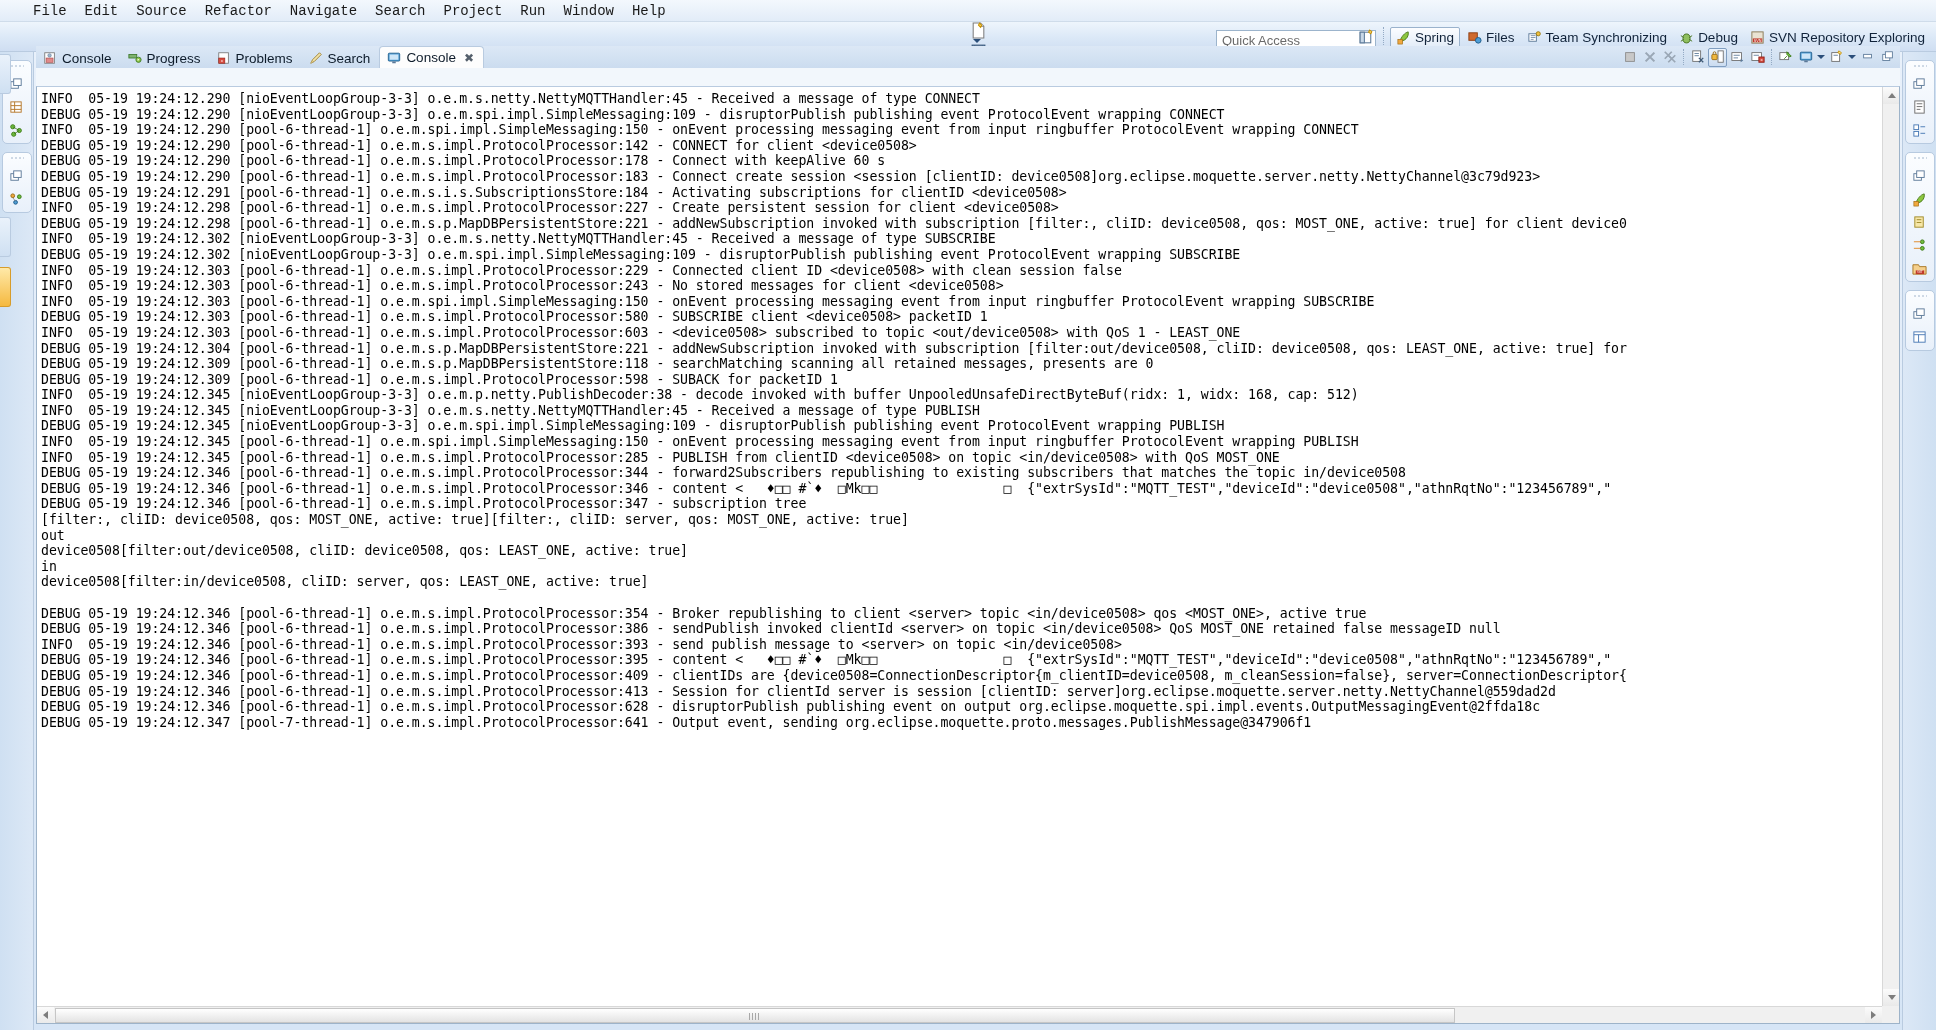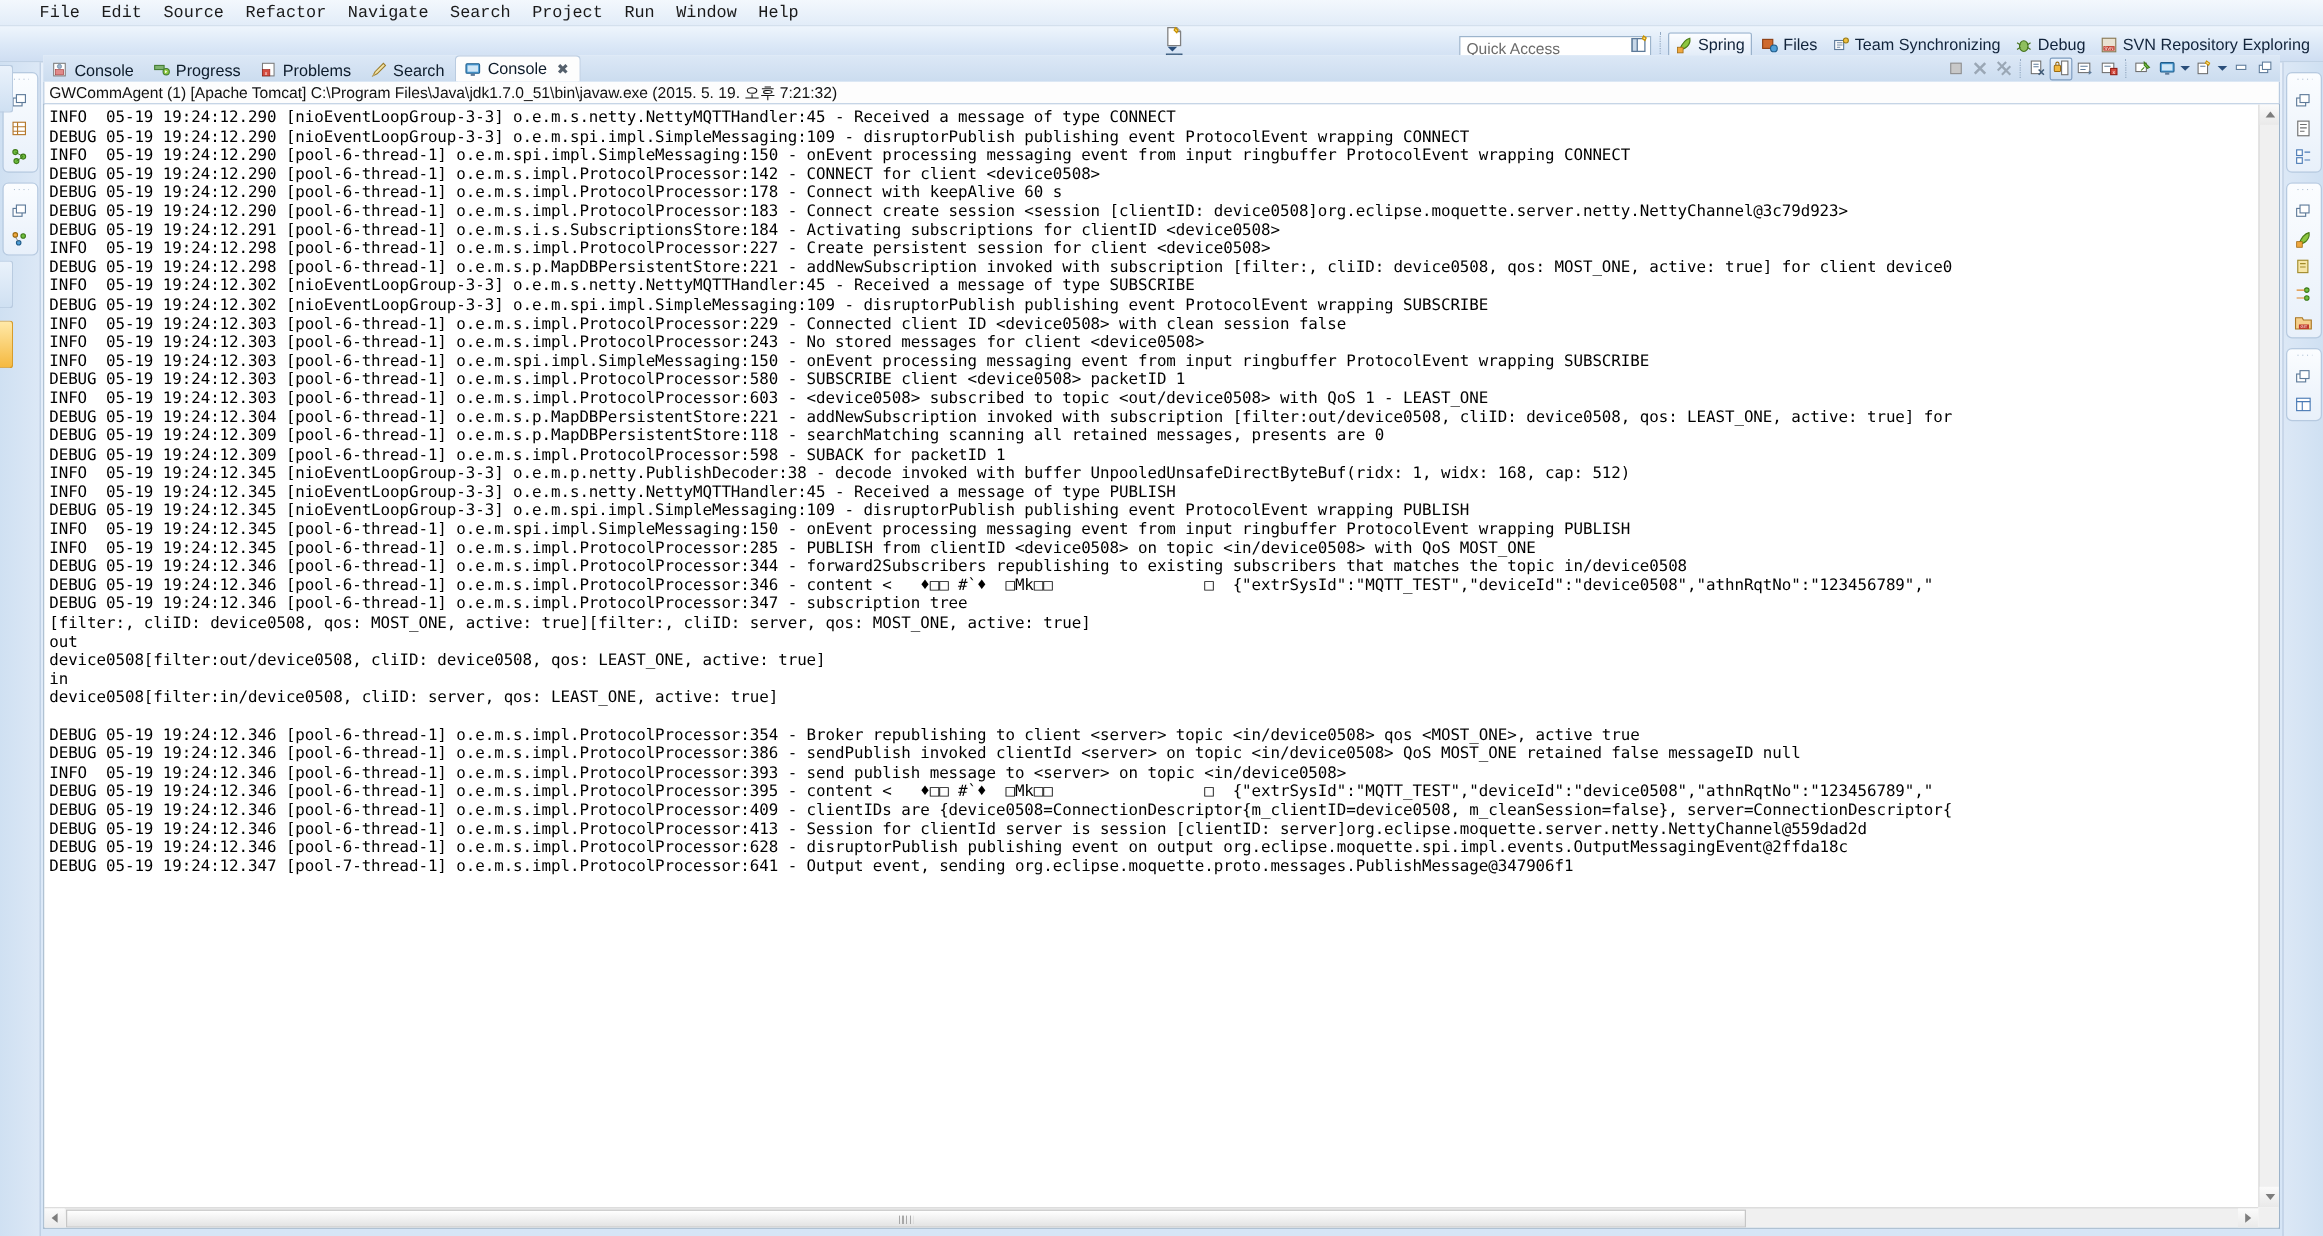--- a/index.html
+++ b/index.html
@@ -902,21 +902,20 @@
         </div>
         <div class="vtb">
           <svg width="14" height="14" viewBox="0 0 16 16">
             <rect x="2" y="5" width="8" height="7" fill="#fff" stroke="#5d7a99"></rect>
             <rect x="5" y="2" width="8" height="7" fill="#fff" stroke="#5d7a99"></rect>
           </svg>
         </div>
       </div>
     </div>
 
-    <div class="console-title">GWCommAgent (1) [Apache Tomcat] C:\Program Files\Java\jdk1.7.0_51\bin\javaw.exe (2015. 5. 19. 오후 7:21:32)</div>
 
     <div class="console-body">
       <div class="console-scrollwrap">
         <div class="left-gutter"></div>
         <div class="console-text" id="console-text"><span class="ln">INFO  05-19 19:24:12.290 [nioEventLoopGroup-3-3] o.e.m.s.netty.NettyMQTTHandler:45 - Received a message of type CONNECT</span><span class="ln">DEBUG 05-19 19:24:12.290 [nioEventLoopGroup-3-3] o.e.m.spi.impl.SimpleMessaging:109 - disruptorPublish publishing event ProtocolEvent wrapping CONNECT</span><span class="ln">INFO  05-19 19:24:12.290 [pool-6-thread-1] o.e.m.spi.impl.SimpleMessaging:150 - onEvent processing messaging event from input ringbuffer ProtocolEvent wrapping CONNECT</span><span class="ln">DEBUG 05-19 19:24:12.290 [pool-6-thread-1] o.e.m.s.impl.ProtocolProcessor:142 - CONNECT for client &lt;device0508&gt;</span><span class="ln">DEBUG 05-19 19:24:12.290 [pool-6-thread-1] o.e.m.s.impl.ProtocolProcessor:178 - Connect with keepAlive 60 s</span><span class="ln">DEBUG 05-19 19:24:12.290 [pool-6-thread-1] o.e.m.s.impl.ProtocolProcessor:183 - Connect create session &lt;session [clientID: device0508]org.eclipse.moquette.server.netty.NettyChannel@3c79d923&gt;</span><span class="ln">DEBUG 05-19 19:24:12.291 [pool-6-thread-1] o.e.m.s.i.s.SubscriptionsStore:184 - Activating subscriptions for clientID &lt;device0508&gt;</span><span class="ln">INFO  05-19 19:24:12.298 [pool-6-thread-1] o.e.m.s.impl.ProtocolProcessor:227 - Create persistent session for client &lt;device0508&gt;</span><span class="ln">DEBUG 05-19 19:24:12.298 [pool-6-thread-1] o.e.m.s.p.MapDBPersistentStore:221 - addNewSubscription invoked with subscription [filter:, cliID: device0508, qos: MOST_ONE, active: true] for client device0</span><span class="ln">INFO  05-19 19:24:12.302 [nioEventLoopGroup-3-3] o.e.m.s.netty.NettyMQTTHandler:45 - Received a message of type SUBSCRIBE</span><span class="ln">DEBUG 05-19 19:24:12.302 [nioEventLoopGroup-3-3] o.e.m.spi.impl.SimpleMessaging:109 - disruptorPublish publishing event ProtocolEvent wrapping SUBSCRIBE</span><span class="ln">INFO  05-19 19:24:12.303 [pool-6-thread-1] o.e.m.s.impl.ProtocolProcessor:229 - Connected client ID &lt;device0508&gt; with clean session false</span><span class="ln">INFO  05-19 19:24:12.303 [pool-6-thread-1] o.e.m.s.impl.ProtocolProcessor:243 - No stored messages for client &lt;device0508&gt;</span><span class="ln">INFO  05-19 19:24:12.303 [pool-6-thread-1] o.e.m.spi.impl.SimpleMessaging:150 - onEvent processing messaging event from input ringbuffer ProtocolEvent wrapping SUBSCRIBE</span><span class="ln">DEBUG 05-19 19:24:12.303 [pool-6-thread-1] o.e.m.s.impl.ProtocolProcessor:580 - SUBSCRIBE client &lt;device0508&gt; packetID 1</span><span class="ln">INFO  05-19 19:24:12.303 [pool-6-thread-1] o.e.m.s.impl.ProtocolProcessor:603 - &lt;device0508&gt; subscribed to topic &lt;out/device0508&gt; with QoS 1 - LEAST_ONE</span><span class="ln">DEBUG 05-19 19:24:12.304 [pool-6-thread-1] o.e.m.s.p.MapDBPersistentStore:221 - addNewSubscription invoked with subscription [filter:out/device0508, cliID: device0508, qos: LEAST_ONE, active: true] for</span><span class="ln">DEBUG 05-19 19:24:12.309 [pool-6-thread-1] o.e.m.s.p.MapDBPersistentStore:118 - searchMatching scanning all retained messages, presents are 0</span><span class="ln">DEBUG 05-19 19:24:12.309 [pool-6-thread-1] o.e.m.s.impl.ProtocolProcessor:598 - SUBACK for packetID 1</span><span class="ln">INFO  05-19 19:24:12.345 [nioEventLoopGroup-3-3] o.e.m.p.netty.PublishDecoder:38 - decode invoked with buffer UnpooledUnsafeDirectByteBuf(ridx: 1, widx: 168, cap: 512)</span><span class="ln">INFO  05-19 19:24:12.345 [nioEventLoopGroup-3-3] o.e.m.s.netty.NettyMQTTHandler:45 - Received a message of type PUBLISH</span><span class="ln">DEBUG 05-19 19:24:12.345 [nioEventLoopGroup-3-3] o.e.m.spi.impl.SimpleMessaging:109 - disruptorPublish publishing event ProtocolEvent wrapping PUBLISH</span><span class="ln">INFO  05-19 19:24:12.345 [pool-6-thread-1] o.e.m.spi.impl.SimpleMessaging:150 - onEvent processing messaging event from input ringbuffer ProtocolEvent wrapping PUBLISH</span><span class="ln">INFO  05-19 19:24:12.345 [pool-6-thread-1] o.e.m.s.impl.ProtocolProcessor:285 - PUBLISH from clientID &lt;device0508&gt; on topic &lt;in/device0508&gt; with QoS MOST_ONE</span><span class="ln">DEBUG 05-19 19:24:12.346 [pool-6-thread-1] o.e.m.s.impl.ProtocolProcessor:344 - forward2Subscribers republishing to existing subscribers that matches the topic in/device0508</span><span class="ln">DEBUG 05-19 19:24:12.346 [pool-6-thread-1] o.e.m.s.impl.ProtocolProcessor:346 - content &lt;   ♦□□ #`♦  □Mk□□                □  {"extrSysId":"MQTT_TEST","deviceId":"device0508","athnRqtNo":"123456789","</span><span class="ln">DEBUG 05-19 19:24:12.346 [pool-6-thread-1] o.e.m.s.impl.ProtocolProcessor:347 - subscription tree</span><span class="ln">[filter:, cliID: device0508, qos: MOST_ONE, active: true][filter:, cliID: server, qos: MOST_ONE, active: true]</span><span class="ln">out</span><span class="ln">device0508[filter:out/device0508, cliID: device0508, qos: LEAST_ONE, active: true]</span><span class="ln">in</span><span class="ln">device0508[filter:in/device0508, cliID: server, qos: LEAST_ONE, active: true]</span><span class="ln"></span><span class="ln">DEBUG 05-19 19:24:12.346 [pool-6-thread-1] o.e.m.s.impl.ProtocolProcessor:354 - Broker republishing to client &lt;server&gt; topic &lt;in/device0508&gt; qos &lt;MOST_ONE&gt;, active true</span><span class="ln">DEBUG 05-19 19:24:12.346 [pool-6-thread-1] o.e.m.s.impl.ProtocolProcessor:386 - sendPublish invoked clientId &lt;server&gt; on topic &lt;in/device0508&gt; QoS MOST_ONE retained false messageID null</span><span class="ln">INFO  05-19 19:24:12.346 [pool-6-thread-1] o.e.m.s.impl.ProtocolProcessor:393 - send publish message to &lt;server&gt; on topic &lt;in/device0508&gt;</span><span class="ln">DEBUG 05-19 19:24:12.346 [pool-6-thread-1] o.e.m.s.impl.ProtocolProcessor:395 - content &lt;   ♦□□ #`♦  □Mk□□                □  {"extrSysId":"MQTT_TEST","deviceId":"device0508","athnRqtNo":"123456789","</span><span class="ln">DEBUG 05-19 19:24:12.346 [pool-6-thread-1] o.e.m.s.impl.ProtocolProcessor:409 - clientIDs are {device0508=ConnectionDescriptor{m_clientID=device0508, m_cleanSession=false}, server=ConnectionDescriptor{</span><span class="ln">DEBUG 05-19 19:24:12.346 [pool-6-thread-1] o.e.m.s.impl.ProtocolProcessor:413 - Session for clientId server is session [clientID: server]org.eclipse.moquette.server.netty.NettyChannel@559dad2d</span><span class="ln">DEBUG 05-19 19:24:12.346 [pool-6-thread-1] o.e.m.s.impl.ProtocolProcessor:628 - disruptorPublish publishing event on output org.eclipse.moquette.spi.impl.events.OutputMessagingEvent@2ffda18c</span><span class="ln">DEBUG 05-19 19:24:12.347 [pool-7-thread-1] o.e.m.s.impl.ProtocolProcessor:641 - Output event, sending org.eclipse.moquette.proto.messages.PublishMessage@347906f1</span></div>
       </div>
 
       <div class="vscroll">
         <div class="arrow-up"></div>
         <div class="arrow-dn"></div>

